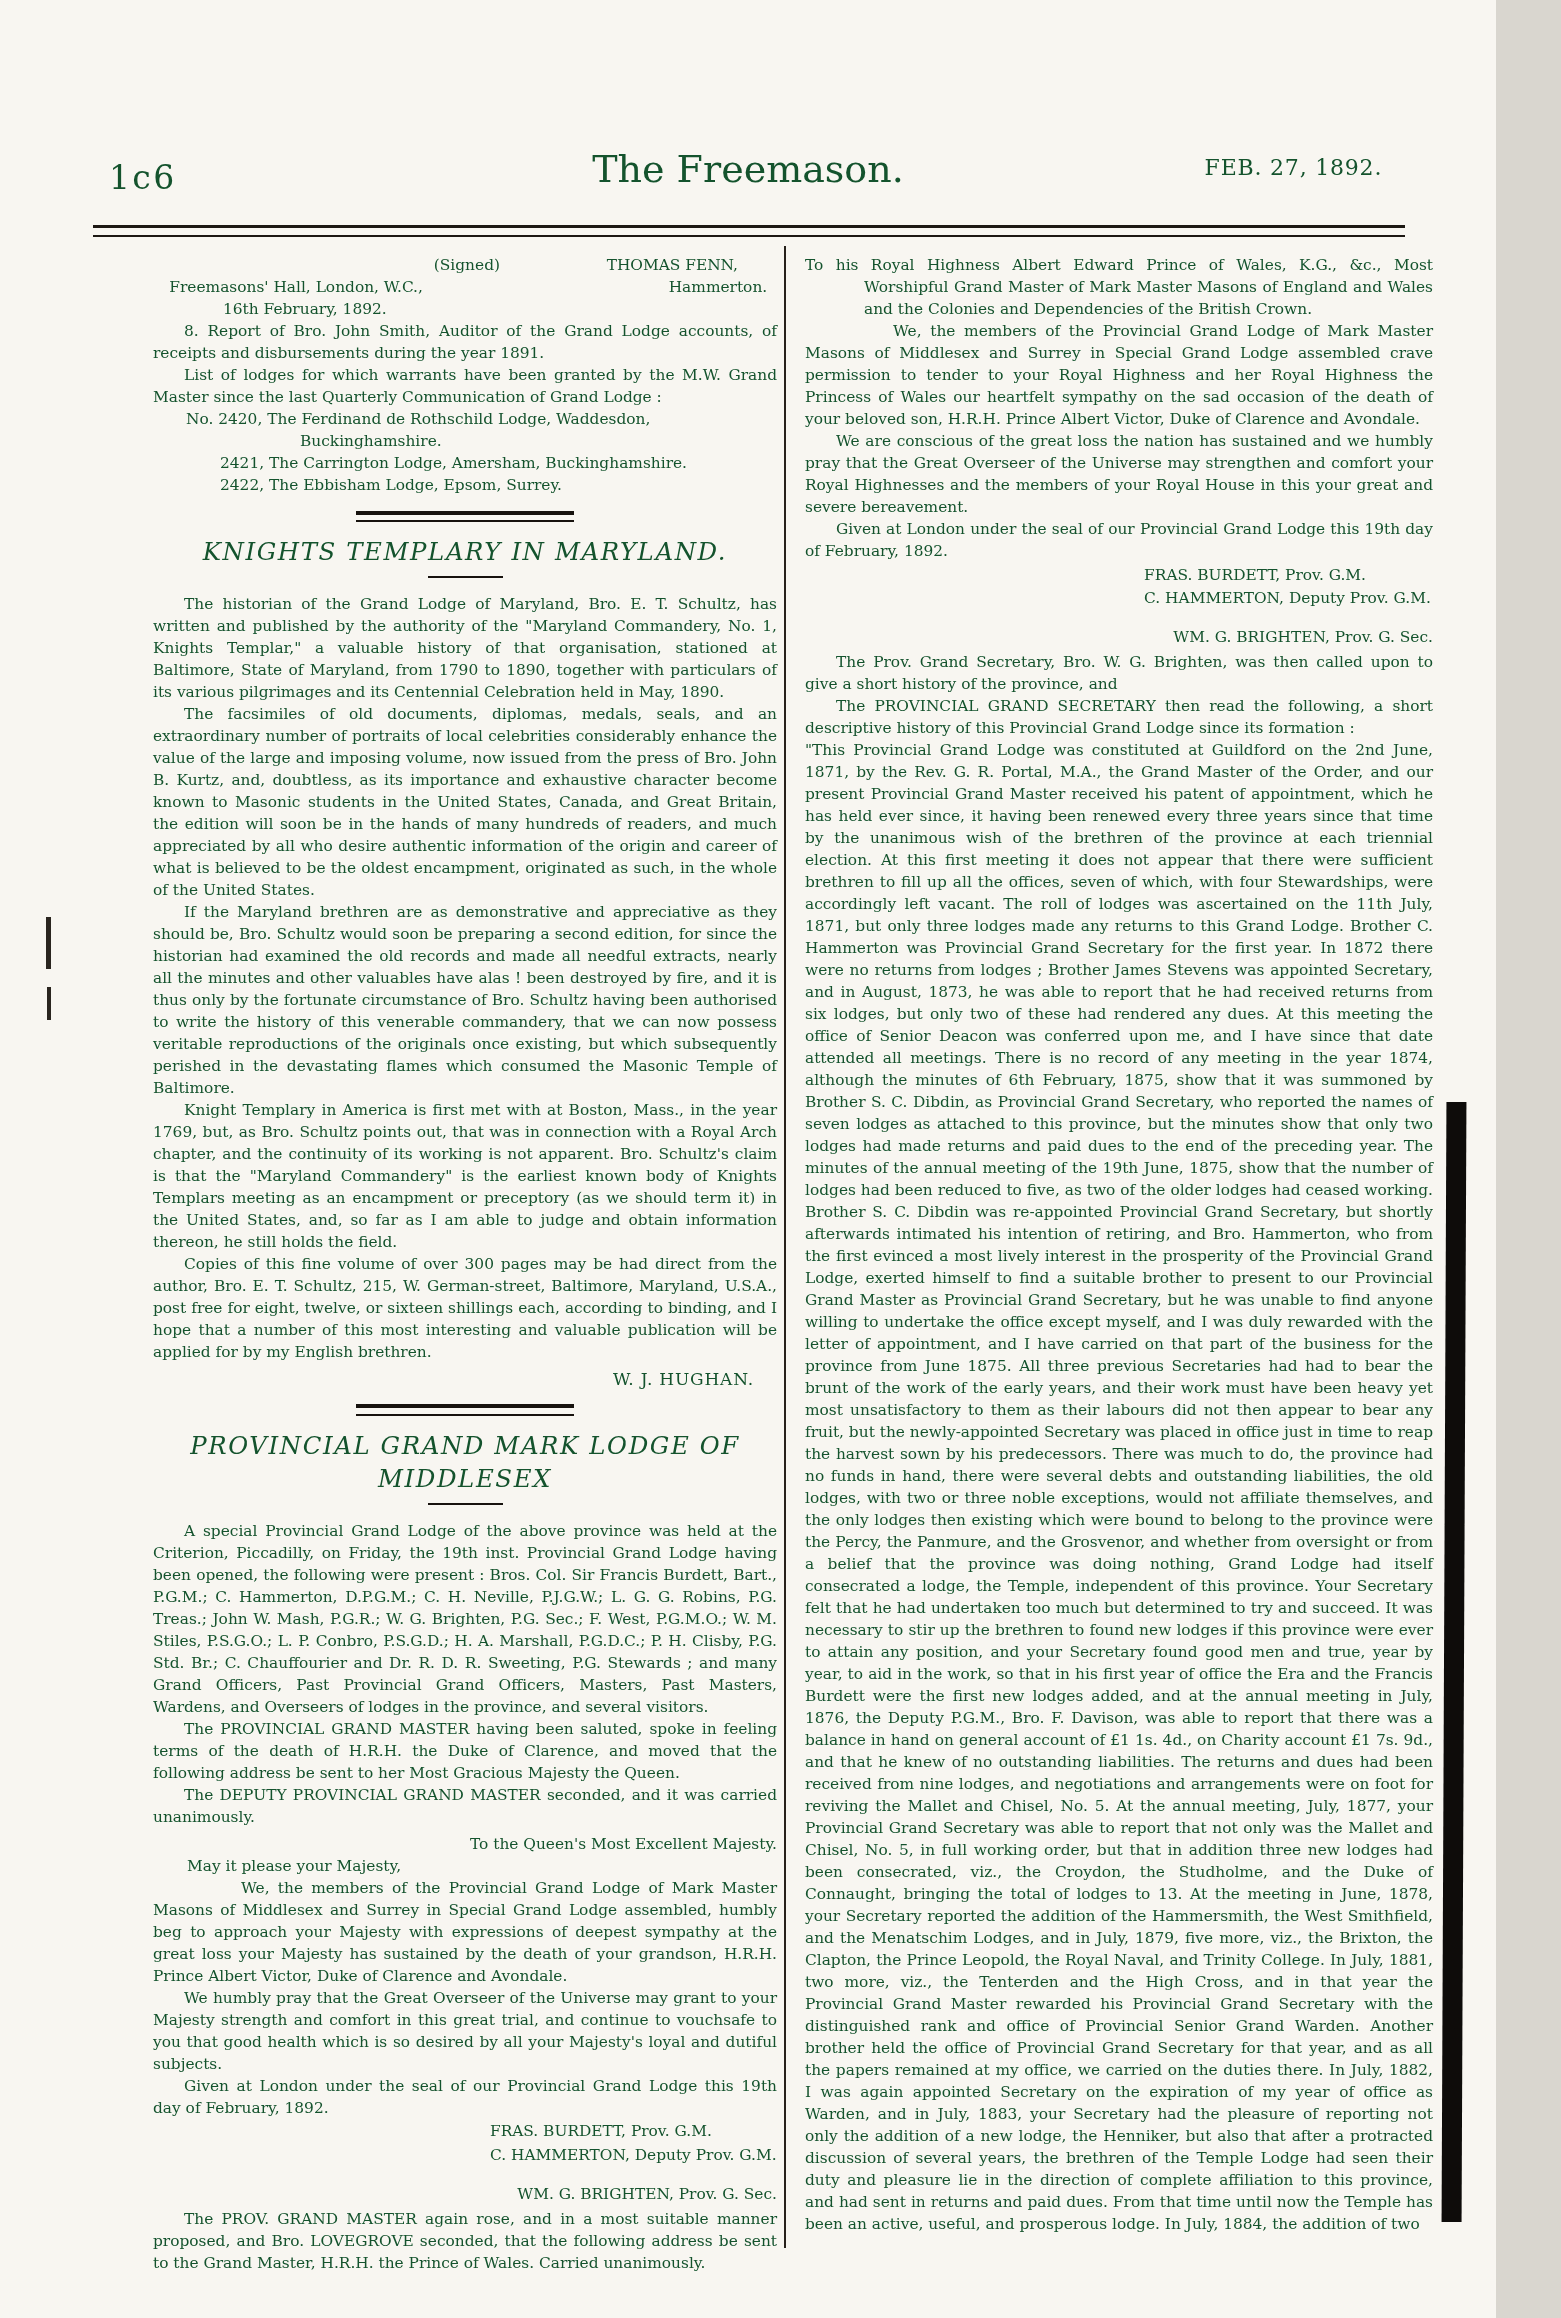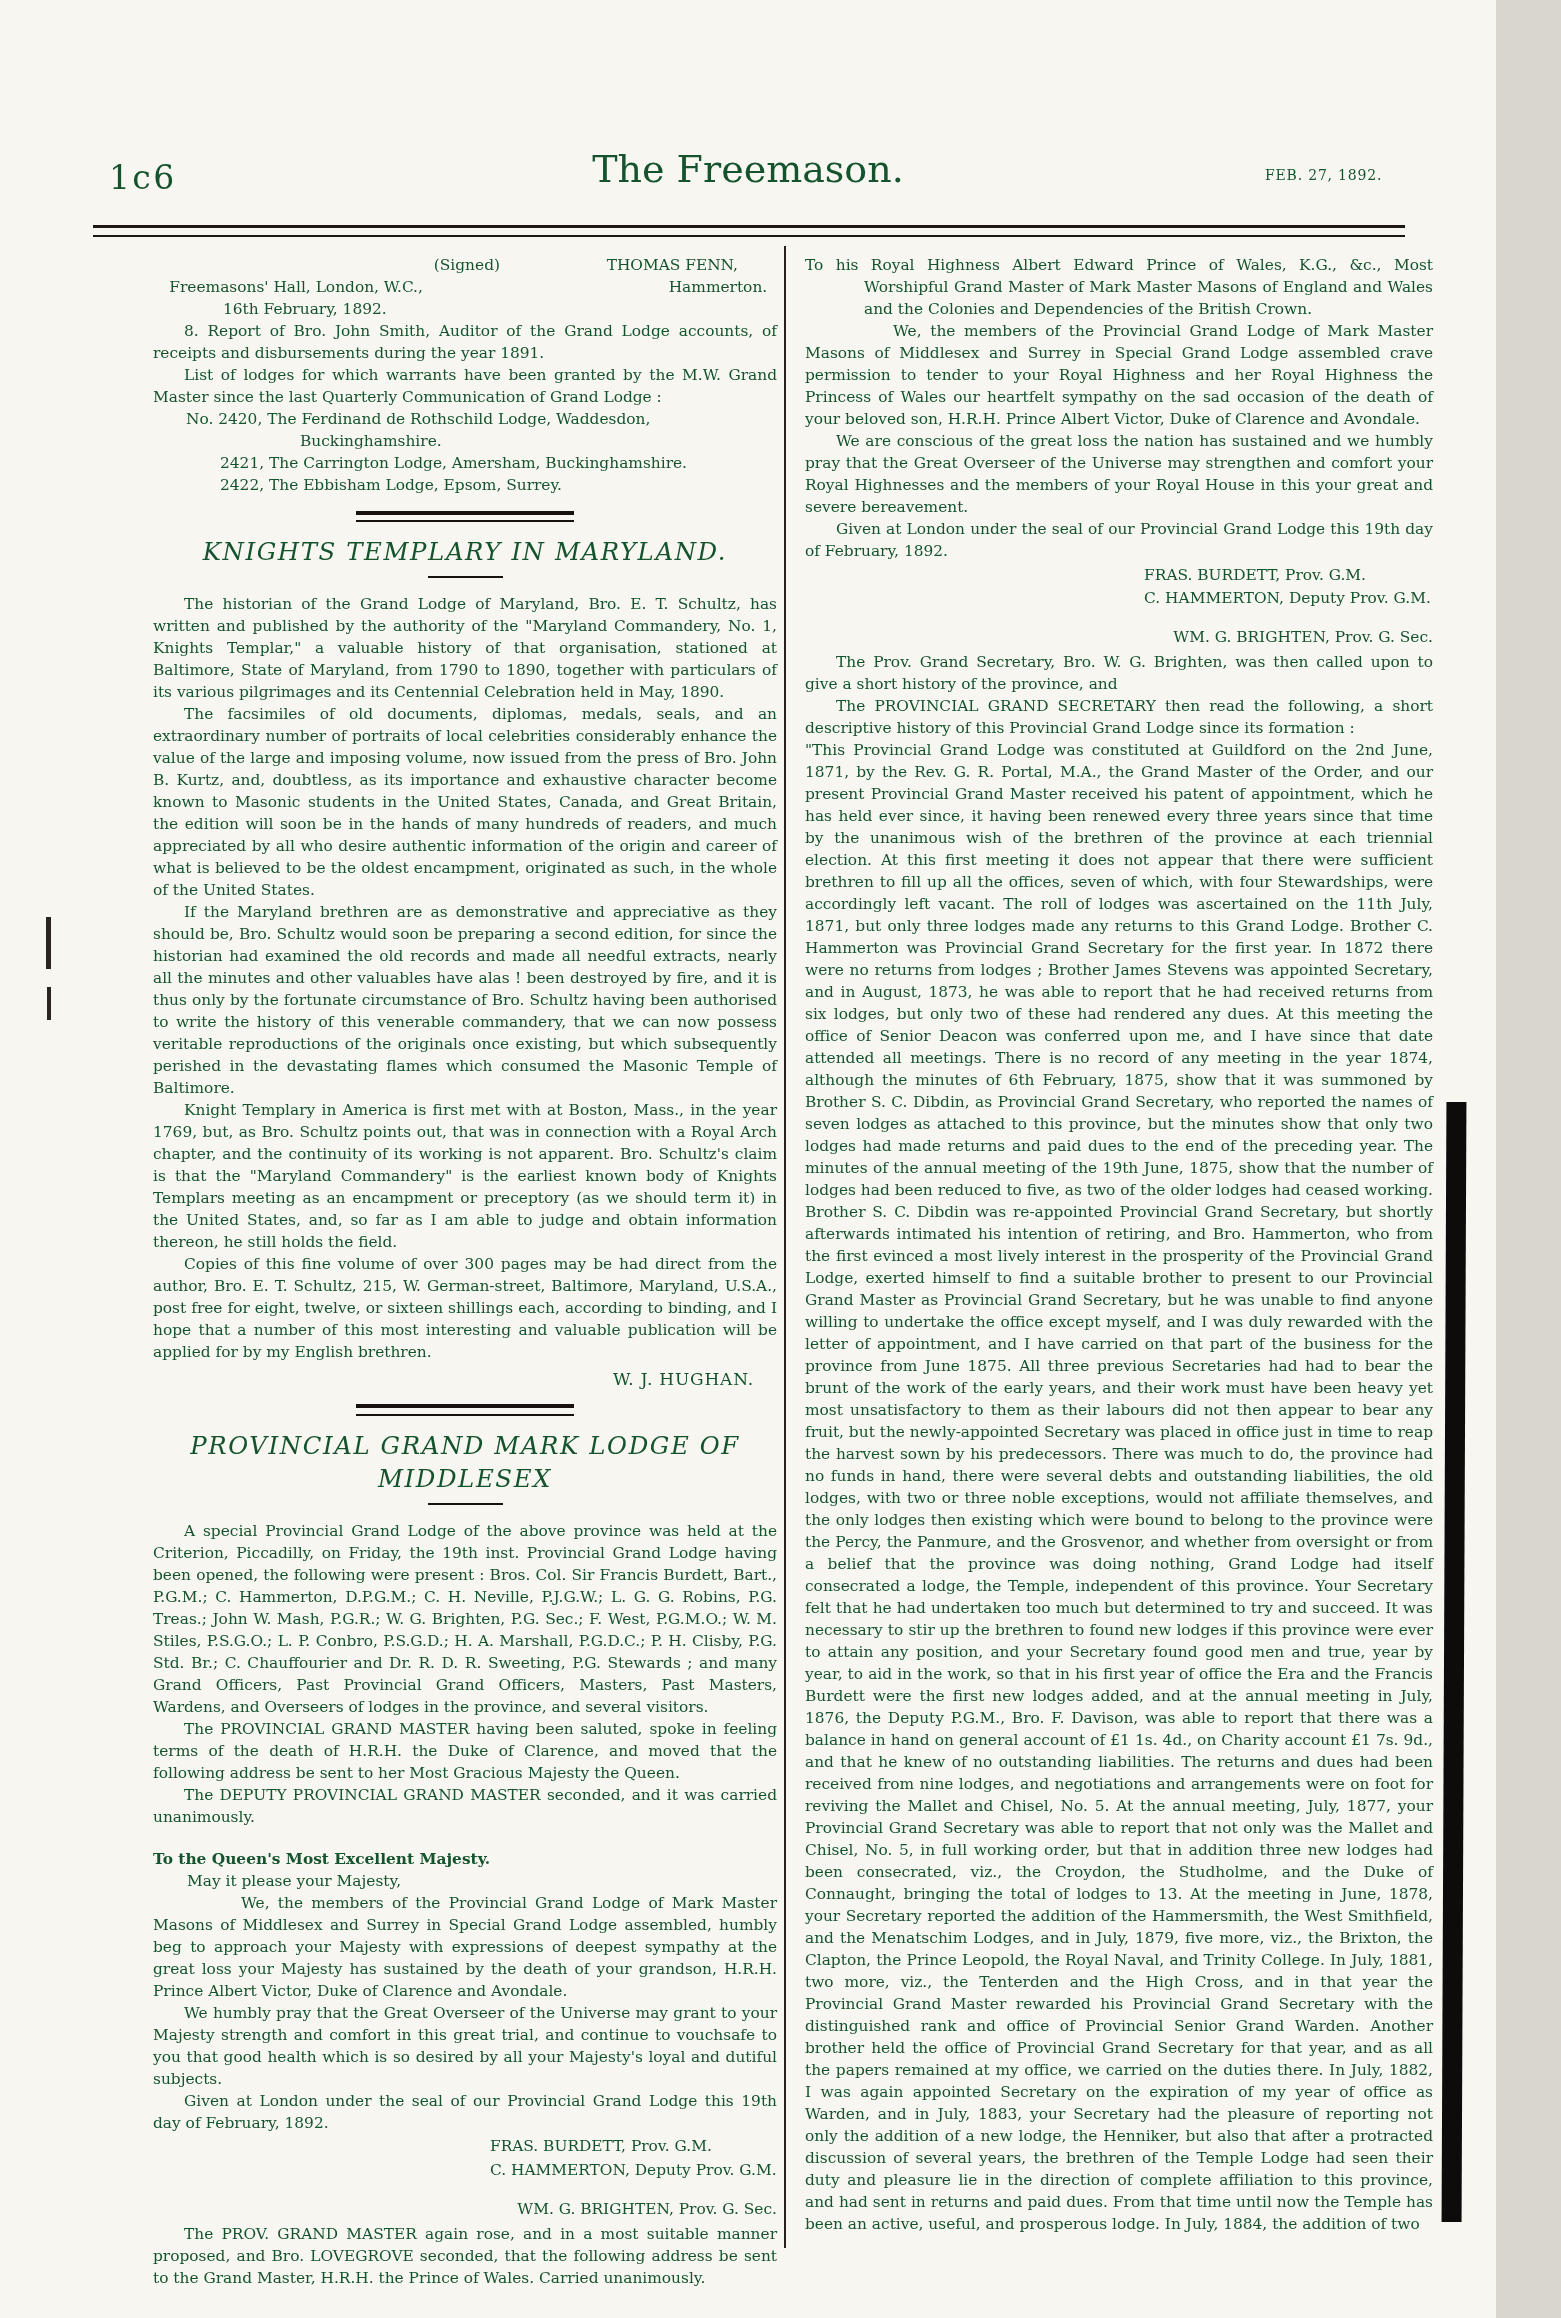--- a/index.html
+++ b/index.html
@@ -6,21 +6,21 @@
   .page {
     position:relative; width:1496px; height:2319px;
     background:#f8f6f1; color:#14532d;
     font-family:"DejaVu Serif", serif;
     overflow:hidden;
   }
   
   .masthead { position:absolute; top:145px; left:104px; right:104px; height:75px; }
   .pageno   { position:absolute; left:4.9px;  top:13px; font-size:33px; letter-spacing:2.4px; }
   .mtitle   { position:absolute; left:0; right:0; top:1.6px; text-align:center; font-size:38px; }
-  .mdate    { position:absolute; right:9.8px; top:22px; font-size:14px; letter-spacing:0.8px; }
+  .mdate    { position:absolute; right:9.8px; top:10px; font-size:22px; letter-spacing:0.8px; }
   .header-rule {
     position:absolute; left:93px; right:91px; top:225px; height:6.5px;
     border-top:3.3px solid #1d1813; border-bottom:2.4px solid #1d1813;
   }
   
   .col-rule  { position:absolute; left:784px; top:246px; width:1.6px; height:2002px; background:#27211b; }
   .scan-band { position:absolute; left:1444px; top:1102px; width:19.5px; height:1120px; background:#0e0c0a; transform:rotate(0.25deg); }
   .speck1 { position:absolute; left:46px; top:917px; width:4.9px; height:52px; background:#2a251f; }
   .speck2 { position:absolute; left:47px; top:987px; width:4.1px; height:33px; background:#2a251f; }
   
@@ -48,21 +48,21 @@
     border-top:4.1px solid #17120e; border-bottom:2.4px solid #17120e;
   }
   .art-head {
     margin:3.3px 0 8.1px; text-align:center;
     font-size:24.4px; font-style:italic; font-weight:normal; letter-spacing:1.6px;
     line-height:33px; text-indent:0;
   }
   .art-head span { display:block; }
   .head-rule { width:75px; border-top:2.4px solid #17120e; margin:1.6px auto 14.6px; }
   
-  .centerline { text-align:left; text-indent:0; margin-top:20px;font-weight:bold; }
+  .centerline { text-align:right; text-indent:0; margin-top:5px; }
   .salutation { margin-left:34px; text-indent:0; text-align:left; }
   .sig-col  { margin-left:54%; text-indent:0; text-align:left; margin-top:1.6px; }
   .sig-left { margin-left:29px; text-indent:0; text-align:right; margin-top:17px; margin-bottom:3.3px; }
   .sig-right { text-align:right; margin-right:23px; text-indent:0; font-size:17px; letter-spacing:0.8px; margin-top:4.9px; }
 </style>
 </head>
 <body>
 
 <div class="page">
 

